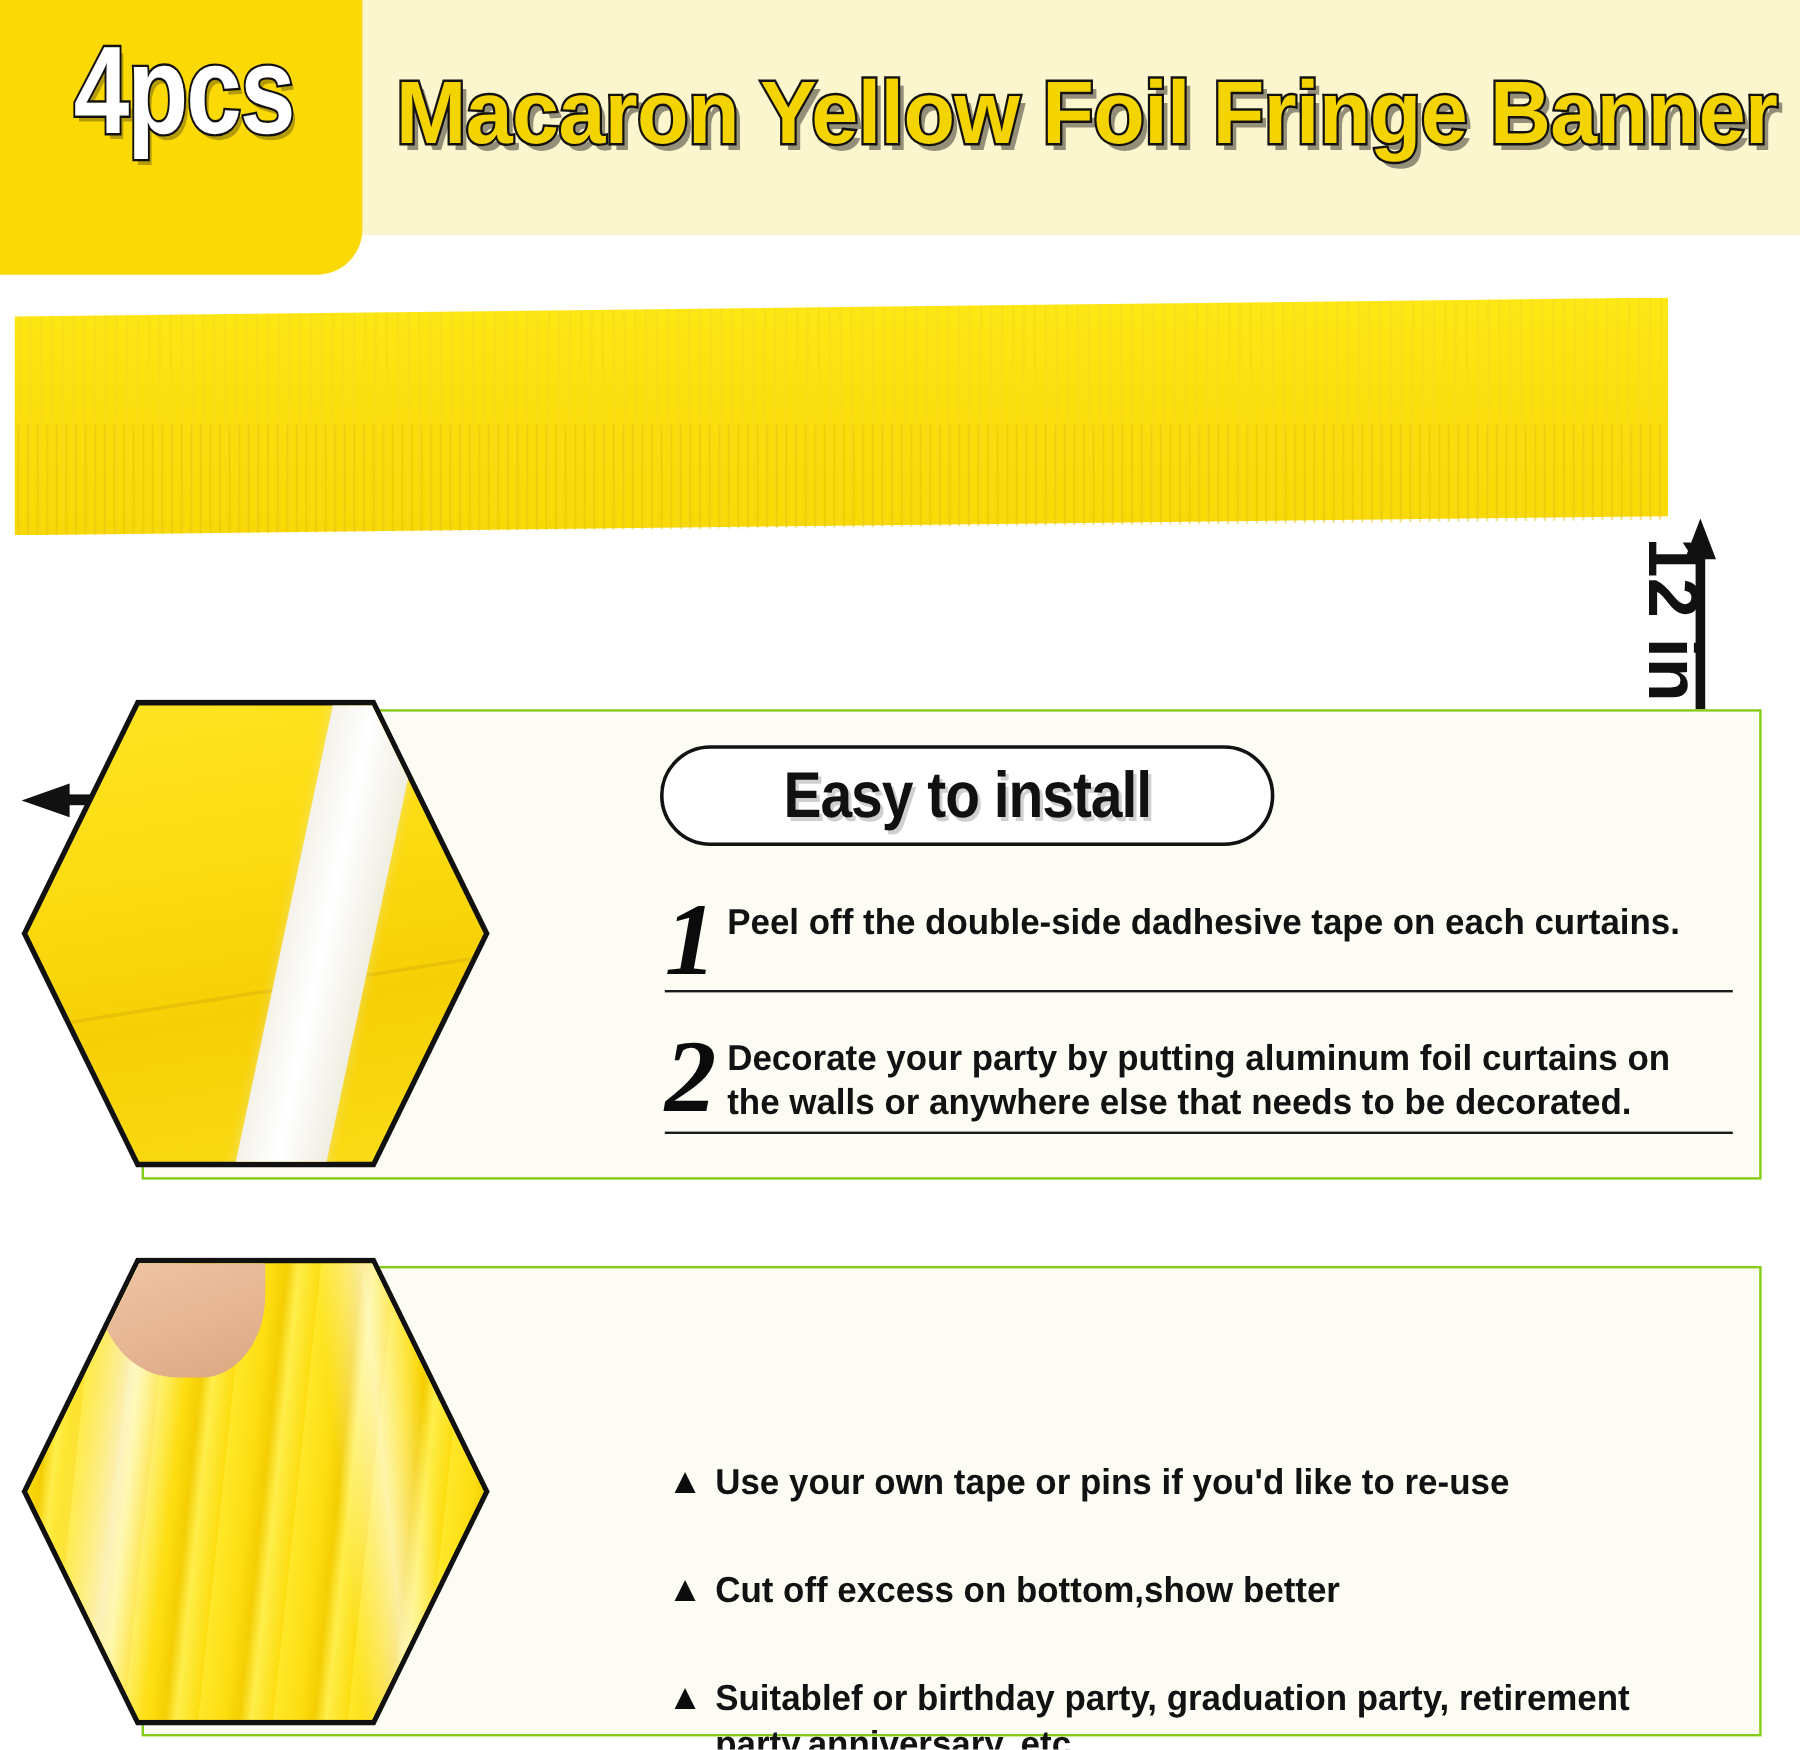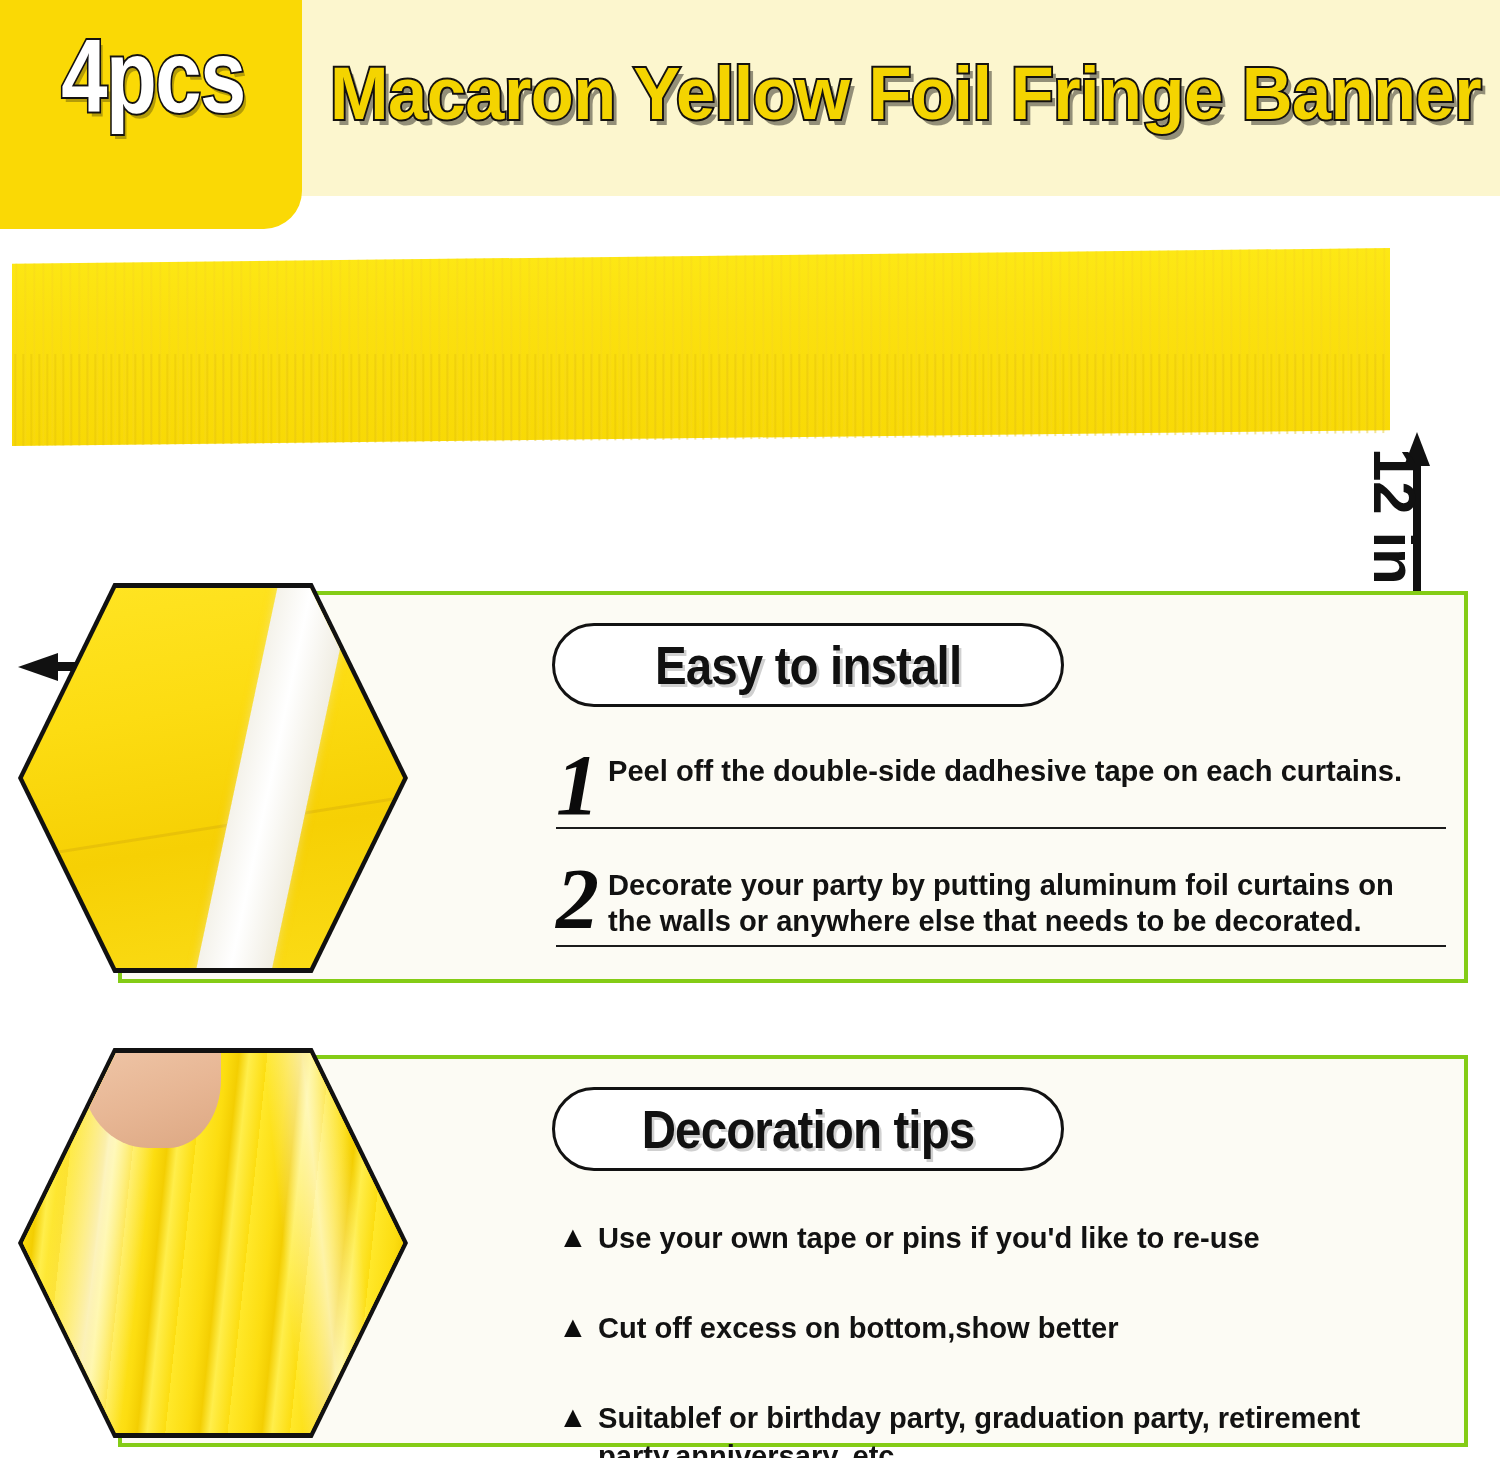--- a/index.html
+++ b/index.html
@@ -147,21 +147,21 @@
     font-size: 62px;
     line-height: 64px;
     color: #111111;
     white-space: nowrap;
   }
 
   
   .feature-card {
     position: absolute;
     background: #FCFBF4;
-    border: 4px solid #84cc16;
+    border: 2px solid #84cc16;
   }
   #card-install { left: 118px; top: 591px; width: 1350px; height: 392px; }
   #card-tips    { left: 118px; top: 1055px; width: 1350px; height: 392px; }
 
   .card-body {
     position: absolute;
     left: 412px;
     top: 0;
     width: 938px;
     height: 100%;
@@ -399,23 +399,20 @@
   <div class="hex-inner">
     <div class="foil-tape">
       <div class="foil-tape-crease"></div>
     </div>
   </div>
 </div>
 
 <div id="card-tips" class="feature-card">
   <div class="card-body">
 
-    <div class="pill">
-      <span class="pill-text">Decoration tips</span>
-    </div>
 
     <div id="tip-1" class="tip-row">
       <span class="tip-bullet">▲</span>
       <span class="tip-text">Use your own tape or pins if you'd like to re-use</span>
     </div>
 
     <div id="tip-2" class="tip-row">
       <span class="tip-bullet">▲</span>
       <span class="tip-text">Cut off excess on bottom,show better</span>
     </div>

